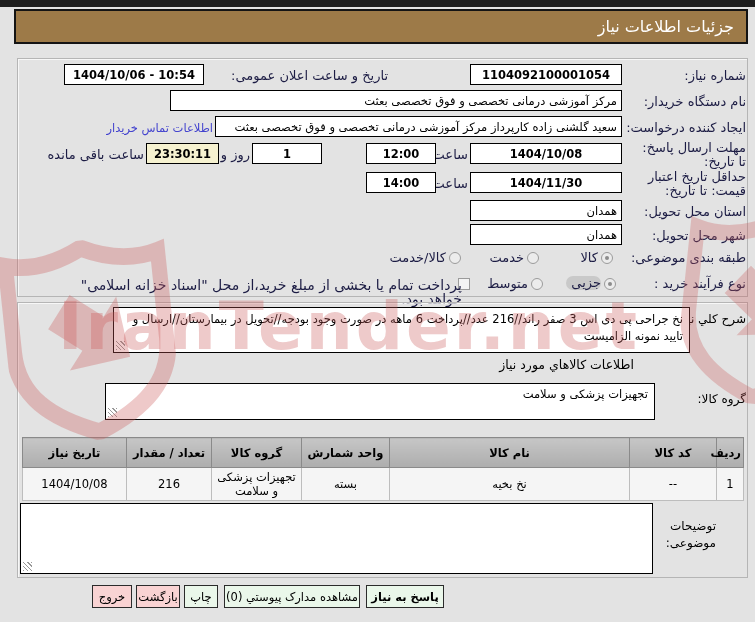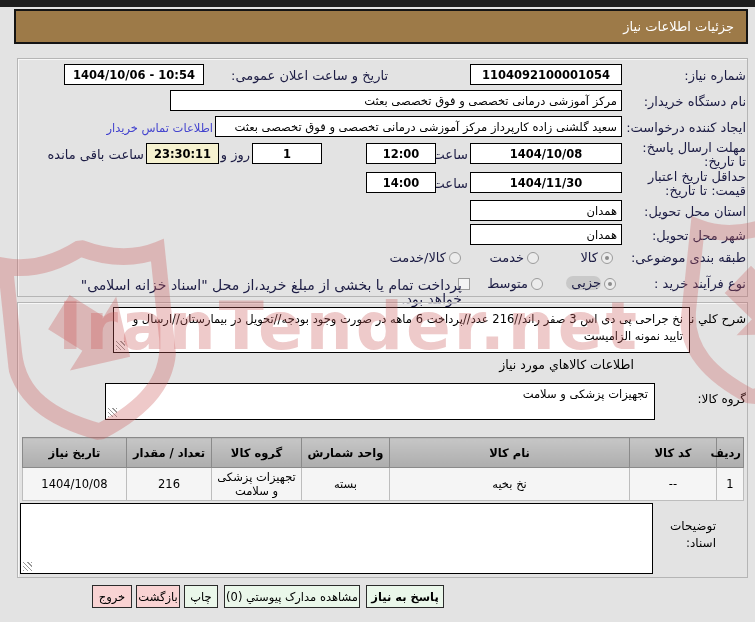--- a/index.html
+++ b/index.html
@@ -8,21 +8,21 @@
     --beige:#F6F2D0; --btn_green:#EAF7EA; --btn_pink:#F9D3D3;
     --table_header_bg:#B8B8B8; --table_row_bg:#F5F5F5; --wm:rgba(203,90,90,0.32);
   }
   *{box-sizing:border-box; margin:0; padding:0;}
   body{width:755px;height:622px;font-family:"DejaVu Sans",sans-serif;}
   .page{position:relative;width:755px;height:622px;background:var(--page_bg);
         overflow:hidden;direction:rtl;font-size:12px;color:#000;}
   .abs{position:absolute;}
   .strip{left:0;top:0;width:755px;height:7px;background:var(--header_strip);}
   .titlebar{left:14px;top:9px;width:734px;height:35px;background:var(--brown);
-     border:2px solid #141414;color:#fff;font-size:13px;display:flex;
+     border:2px solid #141414;color:#fff;font-size:16px;display:flex;
      align-items:center;padding:0 12px;}
   .groupbox{border:1px solid var(--panel_border);box-shadow:inset 1px 1px 0 rgba(255,255,255,.7);}
   .g1{left:17px;top:58px;width:731px;height:239px;}
   .g2{left:17px;top:302px;width:731px;height:276px;}
   .lbl{color:var(--label_color);font-size:13px;text-align:right;line-height:14px;}
   .blbl{color:#000;font-weight:normal;font-size:12px;text-align:right;}
   .inp{background:#fff;border:1px solid #000;height:21px;display:flex;
        align-items:center;font-size:11.5px;overflow:hidden;white-space:nowrap;}
   .ctr{justify-content:center;font-weight:bold;}
   .rgt{justify-content:flex-start;padding-right:4px;} 
@@ -150,21 +150,21 @@
           <td>نخ بخیه</td>
           <td>بسته</td>
           <td>تجهیزات پزشکی و سلامت</td>
           <td>216</td>
           <td dir="ltr">1404/10/08</td>
         </tr>
       </tbody>
     </table>
   </div>
 
-  <div class="abs blbl" style="left:652px;top:518px;width:64px;line-height:17px;">توضیحات اسناد:</div>
+  <div class="abs blbl" style="left:652px;top:518px;width:64px;line-height:17px;">توضیحات موضوعی:</div>
   <div class="abs tbox rs" style="left:20px;top:503px;width:633px;height:71px;"></div>
 
   <div class="btn bg-green" style="left:366px;width:78px;font-weight:bold;">پاسخ به نیاز</div>
   <div class="btn bg-green" style="left:224px;width:136px;">مشاهده مدارک پیوستي (0)</div>
   <div class="btn bg-green" style="left:184px;width:34px;">چاپ</div>
   <div class="btn bg-pink" style="left:136px;width:44px;">بازگشت</div>
   <div class="btn bg-pink" style="left:92px;width:40px;">خروج</div>
 
   <div class="abs wm wm-text">IranTender.net</div>
   <svg class="abs wm" style="left:6px;top:240px;transform:rotate(-6deg);" width="168" height="200" viewBox="0 0 100 118">

